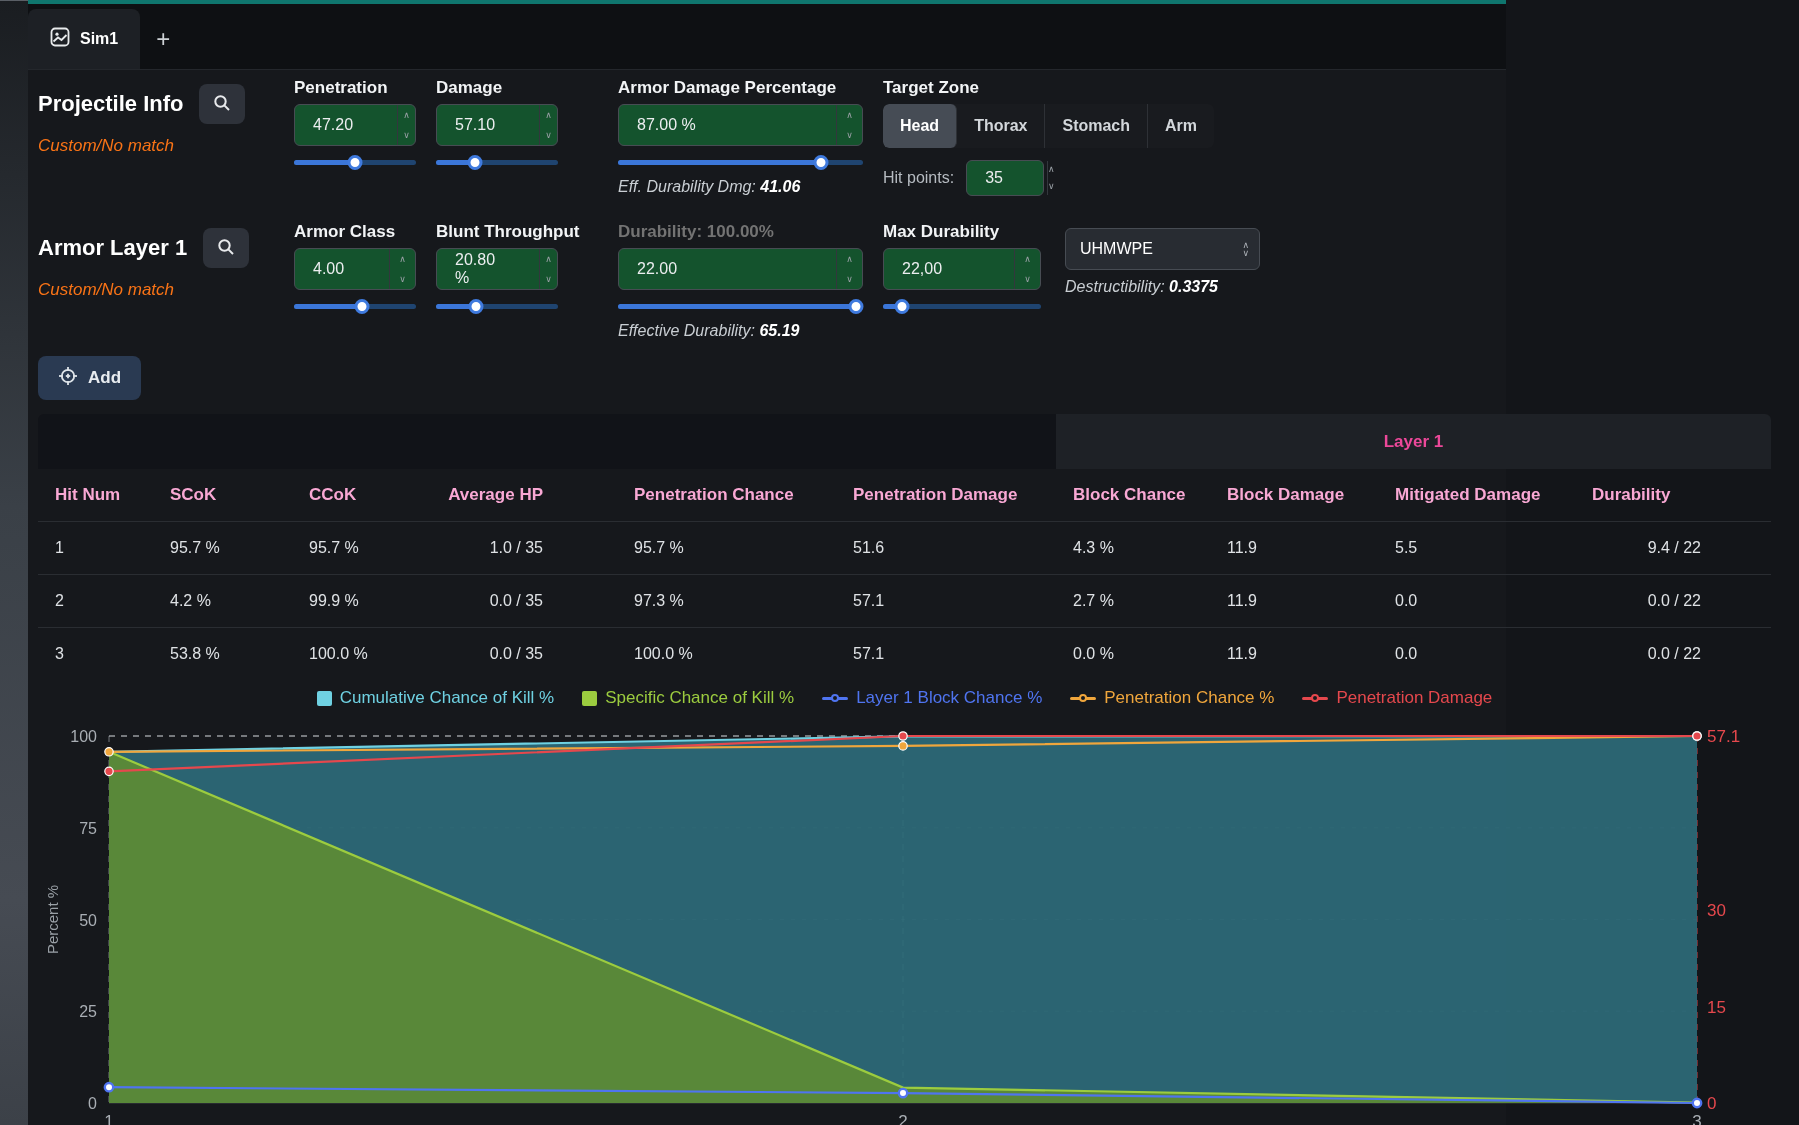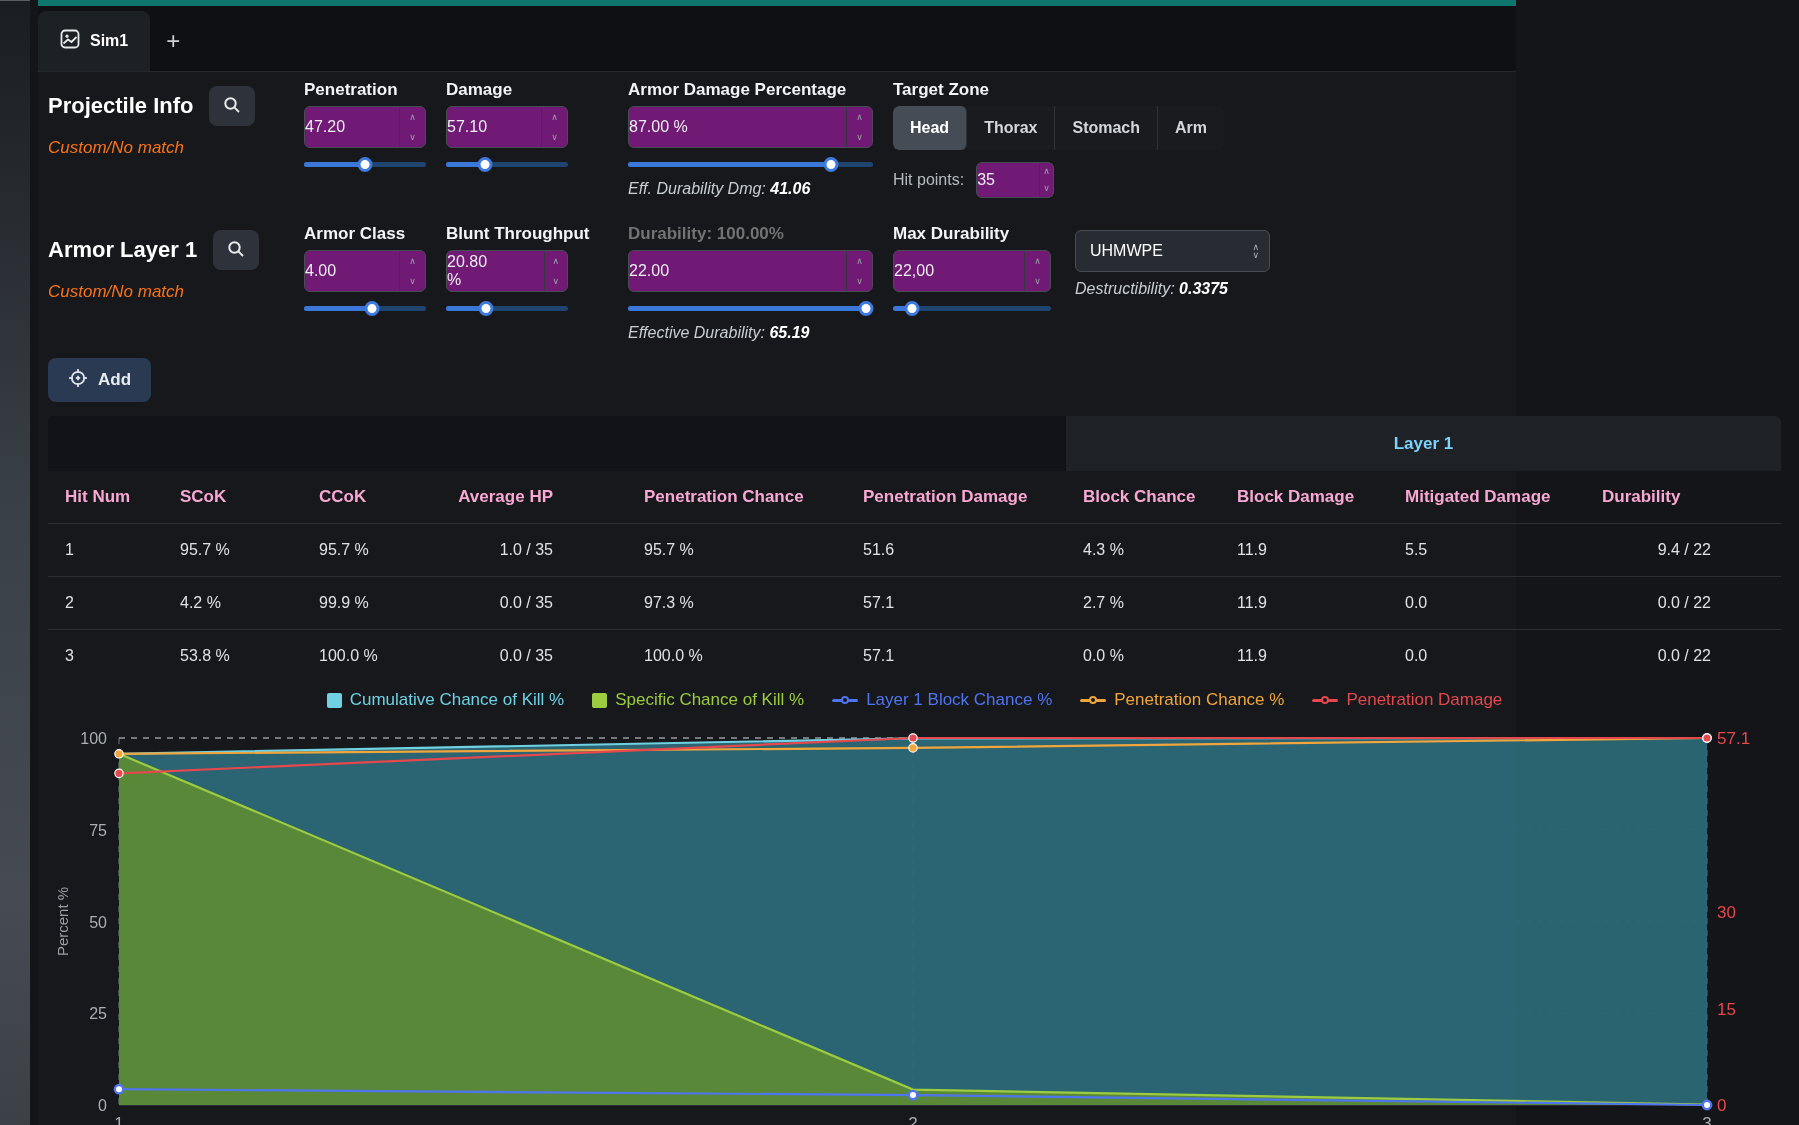--- a/index.html
+++ b/index.html
@@ -1,22 +1,22 @@
 <!DOCTYPE html>
 <html><head>
 <meta charset="utf-8">
 <style>
   * { margin:0; padding:0; box-sizing:border-box; }
   html,body { width:1799px; height:1125px; overflow:hidden; background:#131519;
     font-family:"Liberation Sans","DejaVu Sans",sans-serif; color:#e8eaec; }
   .left-edge { position:fixed; left:0; top:0; bottom:0; width:30px;
     background:linear-gradient(180deg,#1a1d21 0%,#3a4047 45%,#464b53 80%,#3c4148 100%);
     border-top:1px solid #5a5f66; }
-  .app { position:absolute; left:38px; top:0; width:1478px; height:1125px;
-    background:#16181c; border-top:6px solid #0f766e; }
+  .app { position:absolute; left:28px; top:0; width:1478px; height:1125px;
+    background:#16181c; border-top:4px solid #0f766e; }
 
   
   .tabbar { height:66px; background:#0e1013; display:flex; align-items:flex-end;
     border-bottom:1px solid #24272c; }
   .tab { height:60px; display:flex; align-items:center; gap:10px; padding:0 22px;
     background:#1d2025; border-radius:8px 8px 0 0; cursor:pointer; }
   .tab-title { font-size:16px; font-weight:600; color:#ffffff; }
   .tab-add { height:60px; width:46px; display:flex; align-items:center; justify-content:center;
     background:transparent; border:none; color:#ced2d6; font-size:24px; cursor:pointer; }
 
@@ -27,22 +27,22 @@
   .ctrl-row + .ctrl-row { margin-top:26px; }
   .sec-head { padding-top:6px; }
   .sec-title-row { display:flex; align-items:center; gap:16px; }
   .sec-title { font-size:22px; font-weight:700; color:#ffffff; }
   .icon-btn { width:46px; height:40px; border:none; border-radius:8px; background:#2e323a;
     display:flex; align-items:center; justify-content:center; cursor:pointer; }
   .sec-sub { margin-top:12px; font-size:17px; color:#f97316;font-style:italic; }
 
   .field-label { font-size:17px; font-weight:700; color:#f2f4f6; height:20px; }
   .numbox { position:relative; display:flex; align-items:center; justify-content:space-between;
-    margin-top:6px; height:42px; background:#701a75; border:1px solid #474c53; border-radius:6px;
-    padding-left:0; font-size:16px; color:#eceef0; cursor:text;gap:44px; }
+    margin-top:6px; height:42px; background:#14532d; border:1px solid #474c53; border-radius:6px;
+    padding-left:18px; font-size:16px; color:#eceef0; cursor:text;gap:44px; }
   .numbox-sm { width:122px; }
   .numbox-lg { width:245px; }
   .numbox-md { width:158px; }
   .numbox-xs { width:78px; height:36px; margin-top:0; }
   .spin { display:flex; flex-direction:column; width:26px; height:100%; border-left:1px solid #33373d; }
   .spin-btn { flex:1 1 50%; background:transparent; border:none; color:#9aa0a6; font-size:9px;
     line-height:1; cursor:pointer; display:flex; align-items:center; justify-content:center; }
 
   .slider { position:relative; height:16px; margin-top:8px; cursor:pointer; }
   .sl-122 { width:122px; } .sl-245 { width:245px; } .sl-158 { width:158px; }
@@ -70,21 +70,21 @@
 
   .add-btn { margin:16px 0 0 0; display:inline-flex; align-items:center; gap:10px; height:44px;
     padding:0 20px; border:none; border-radius:8px; background:#2a3a52; color:#e8ecf0;
     font-size:17px; font-weight:600; cursor:pointer; }
 
   
   .table { margin-top:14px; width:1733px; }
   .t-grouprow { display:grid; grid-template-columns:1018px 1fr; height:55px; }
   .t-group-left { background:#111318; border-radius:6px 0 0 0; }
   .t-group-right { background:#1e2126; border-radius:0 6px 0 0; display:flex; align-items:center;
-    justify-content:center; font-size:17px; font-weight:700; color:#7dd3fc; }
+    justify-content:center; font-size:17px; font-weight:700; color:#ec4899; }
   .t-row { display:grid; grid-template-columns:115px 139px 156px 169px 219px 220px 154px 168px 197px 1fr;
     height:53px; align-items:center; border-top:1px solid #2a2d32; }
   .t-row.t-head { height:52px; border-top:none; }
   .t-cell { padding-left:17px; font-size:16px; color:#dfe2e5; white-space:nowrap; }
   .t-head .t-cell { font-size:17px; font-weight:700; color:#f9a8d4; }
   .c-right { text-align:right; padding-left:0; padding-right:74px; }
   .c-right2 { text-align:right; padding-left:0; padding-right:70px; }
 
   
   .chart { margin-top:6px; width:1733px; }

